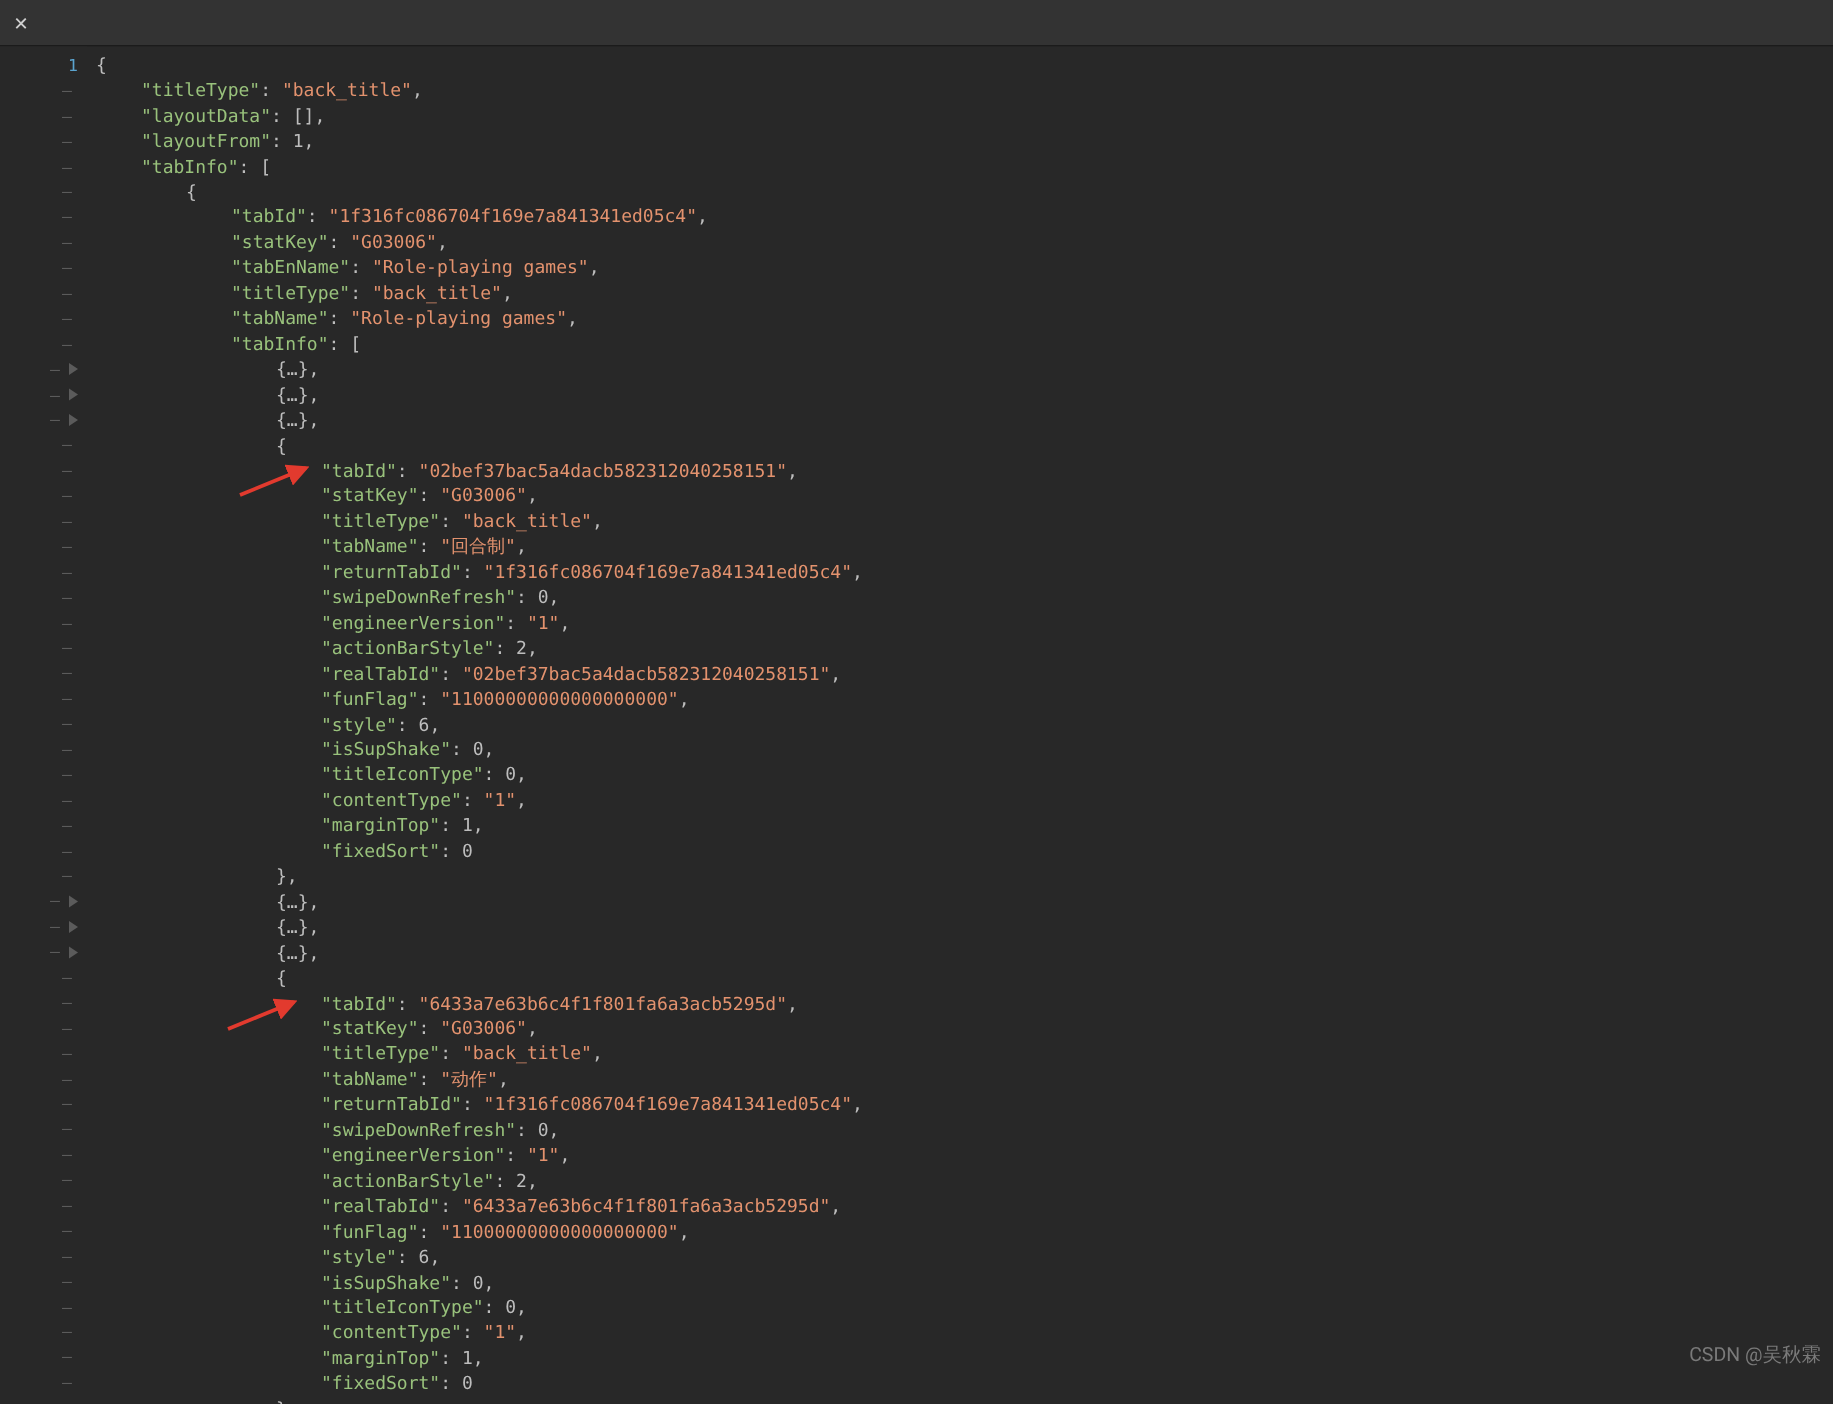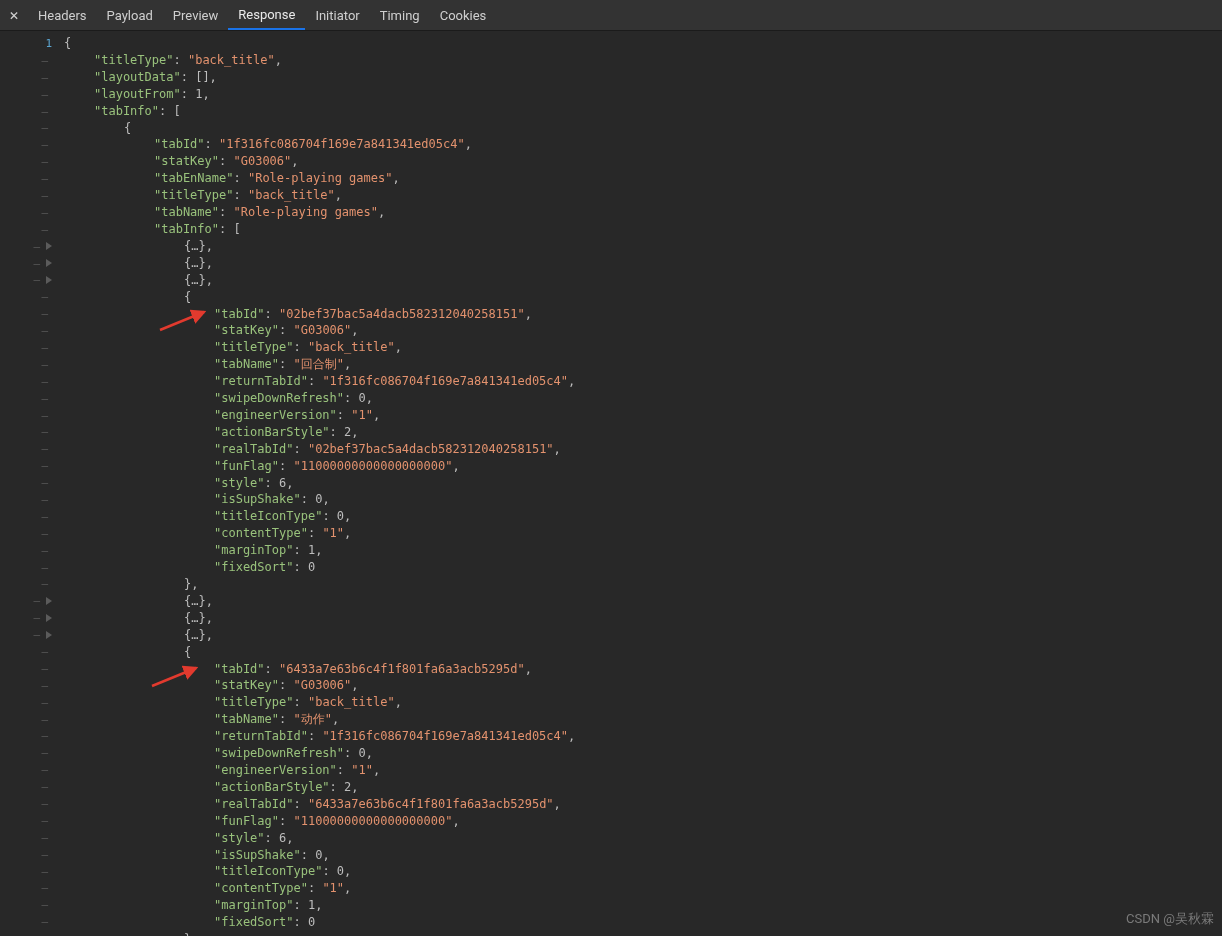--- a/index.html
+++ b/index.html
@@ -26,38 +26,29 @@
   .gutter{width:58px;background:var(--gutter);padding-top:4px;}
   .gl{display:flex;align-items:center;height:16.9px;justify-content:flex-end;padding-right:6px;font-size:11px;}
   .gl .num{color:var(--linenum);min-width:18px;text-align:right;}
   .gl .minus{color:var(--line);padding:0 4px;}
   .gl .tri{width:0;height:0;border-left:6px solid var(--line);border-top:4px solid transparent;border-bottom:4px solid transparent;margin-left:2px;}
   .code{flex:1;padding:4px 0 0 6px;position:relative;font-size:12px;line-height:16.9px;white-space:pre;}
   .k{color:var(--key);}
   .s{color:var(--str);}
   .n{color:var(--num);}
   .p{color:var(--punc);}
-  .watermark{position:absolute;right:8px;bottom:8px;color:#7a7a7a;font-family:-apple-system,Segoe UI,Roboto,sans-serif;font-size:13px;}
+  .watermark{position:absolute;right:8px;bottom:24px;color:#7a7a7a;font-family:-apple-system,Segoe UI,Roboto,sans-serif;font-size:13px;}
   svg.arrow{position:absolute;pointer-events:none;}
 </style>
 </head>
 <body>
 <div class="wrap">
 
 <div class="tabbar">
   <div class="close">✕</div>
-  <div id="tabs-host" style="display: flex;">
-        <div class="tab">Headers</div>
-        <div class="tab">Payload</div>
-        <div class="tab">Preview</div>
-        <div class="tab active">Response</div>
-        <div class="tab">Initiator</div>
-        <div class="tab">Timing</div>
-        <div class="tab">Cookies</div>
-      </div>
 </div>
 
 <div class="body">
   <div class="gutter" id="gutter">
         <div class="gl">
           <span class="num">1</span>
         </div>
         <div class="gl">
           <span class="minus">–</span>
         </div>

